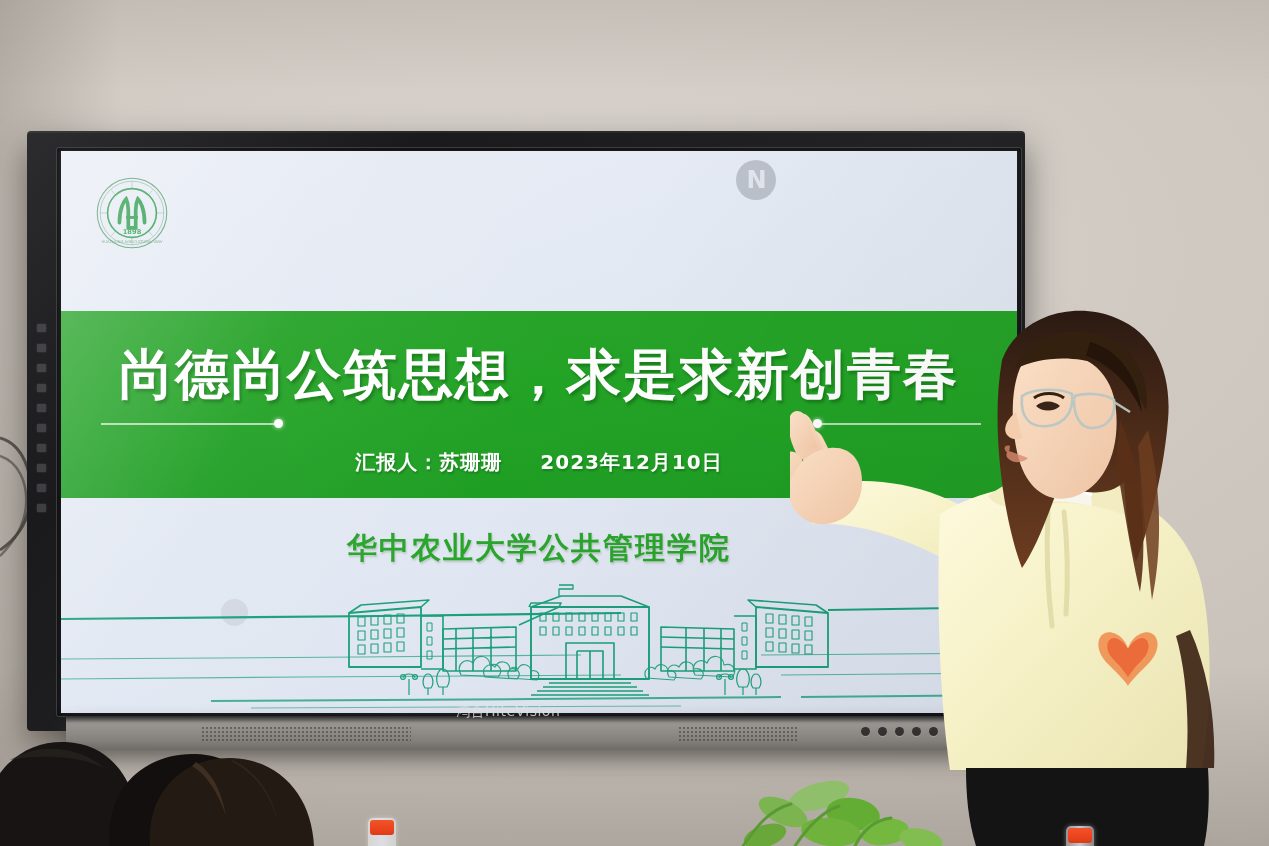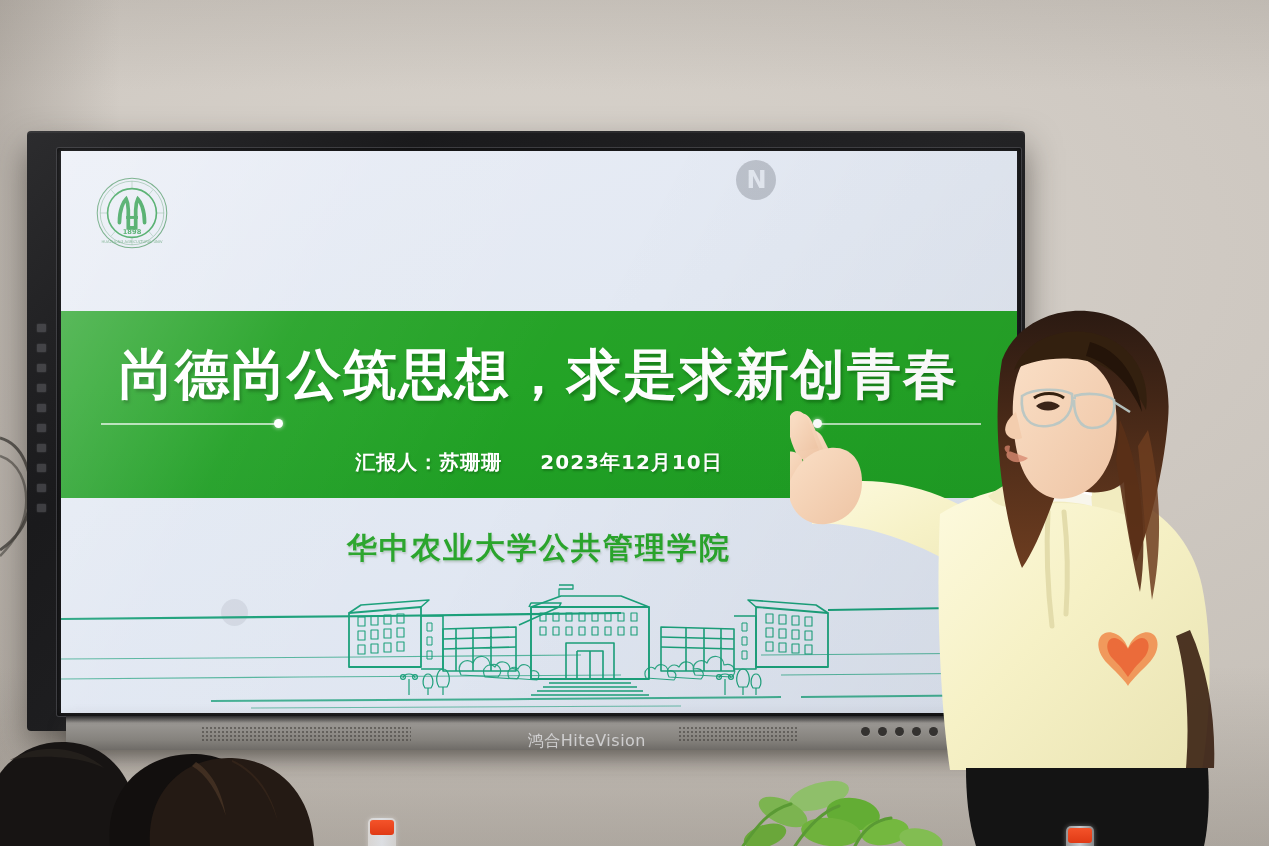--- a/index.html
+++ b/index.html
@@ -174,26 +174,25 @@
     position:absolute; top:10px; height:15px;
     background-image:
       radial-gradient(circle, rgba(55,52,48,.55) 1px, transparent 1.2px);
     background-size:4px 4px;
     opacity:.9;
   }
   #grille-left  { left:135px; width:210px; }
   #grille-right { left:612px; width:120px; }
   #brand-label {
     position:absolute; left:390px; top:-13px; width:190px;
-    text-align:right;
+    text-align:left;
     color:rgba(225,225,228,.8);
-    font-size:16px; letter-spacing:.5px;
+    font-size:14px; letter-spacing:.5px;
     font-family:"DejaVu Sans","Liberation Sans",sans-serif;
     white-space:nowrap;
-    margin-top:28px;
   }
   #ctrl-buttons {
     position:absolute; left:795px; top:11px; display:flex; gap:8px; align-items:center;
   }
   .ctrl-btn { width:9px; height:9px; border-radius:50%; background:#343230;
               box-shadow:0 1px 0 rgba(255,255,255,.18); }
   #power-led {
     position:absolute; left:888px; top:9px; width:14px; height:14px; border-radius:50%;
     background:radial-gradient(circle at 40% 35%, #7ec8ff, #1060c8 60%, #0b3f86);
     box-shadow:0 0 6px rgba(60,140,255,.85);

